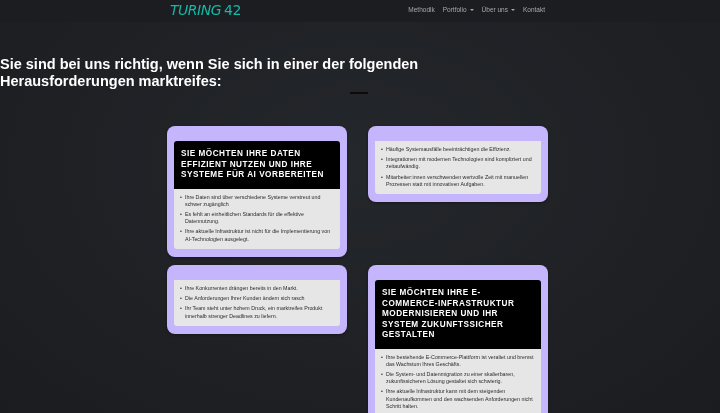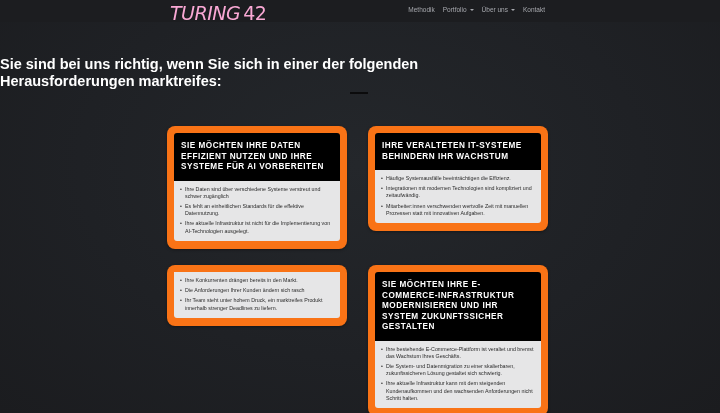--- a/index.html
+++ b/index.html
@@ -10,42 +10,42 @@
     color: #fff;
     position: relative;
   }
   .navbar {
     position: absolute; left: 0; top: 0; width: 720px; height: 22px;
     background: #1c1d20;
   }
   .logo {
     position: absolute; left: 170px; top: 2px;
     font-family: "DejaVu Sans", sans-serif;
-    font-size: 19px; font-style: italic; letter-spacing: -0.5px;
-    color: #f9a8d4; font-weight: normal; text-align: center;
+    font-size: 14px; font-style: italic; letter-spacing: -0.5px;
+    color: #14b8a6; font-weight: normal; text-align: center;
   }
   .logo .num { font-style: normal; margin-left: 3px; }
   .nav-links {
     position: absolute; right: 175px; top: 6px;
     display: flex; gap: 8px; font-size: 6.5px; color: #a6a8ad;
   }
   .nav-link { display: flex; align-items: center; gap: 3px; cursor: pointer; }
   .caret { width: 0; height: 0; border-left: 2px solid transparent; border-right: 2px solid transparent; border-top: 2.5px solid #a6a8ad; }
   .headline {
     position: absolute; left: 0; top: 56px; width: 720px;
     text-align: left; font-weight: bold; font-size: 14.5px; line-height: 17px; color: #fff;
   }
   .divider {
     position: absolute; left: 350px; top: 92px; width: 18px; height: 1.5px; background: #0b0b0c;
   }
   .card {
     position: absolute;
-    background: #f97316;
+    background: #c4b5fd;
     border-radius: 8px;
-    padding: 7px 7px 8px 7px;
+    padding: 15px 7px 8px 7px;
     box-shadow: 0 1px 3px rgba(0,0,0,0.35);
   }
   .card-head {
     background: #000;
     border-radius: 3px 3px 0 0;
     padding: 8px 7px 8px 7px;
     font-weight: bold; font-size: 8.2px; line-height: 10.5px;
     letter-spacing: 0.5px; text-transform: uppercase; color: #fff;
   }
   .card-body {
@@ -96,21 +96,20 @@
 <div class="card" id="card-1">
   <div class="card-head">Sie möchten Ihre Daten effizient nutzen und Ihre Systeme für AI vorbereiten</div>
   <ul class="card-body">
     <li>Ihre Daten sind über verschiedene Systeme verstreut und schwer zugänglich</li>
     <li>Es fehlt an einheitlichen Standards für die effektive Datennutzung.</li>
     <li>Ihre aktuelle Infrastruktur ist nicht für die Implementierung von AI-Technologien ausgelegt.</li>
   </ul>
 </div>
 
 <div class="card" id="card-2">
-  <div class="card-head">Ihre veralteten IT-Systeme behindern Ihr Wachstum</div>
   <ul class="card-body">
     <li>Häufige Systemausfälle beeinträchtigen die Effizienz.</li>
     <li>Integrationen mit modernen Technologien sind kompliziert und zeitaufwändig.</li>
     <li>Mitarbeiter:innen verschwenden wertvolle Zeit mit manuellen Prozessen statt mit innovativen Aufgaben.</li>
   </ul>
 </div>
 
 <div class="card" id="card-3">
   <ul class="card-body">
     <li>Ihre Konkurrenten drängen bereits in den Markt.</li>

